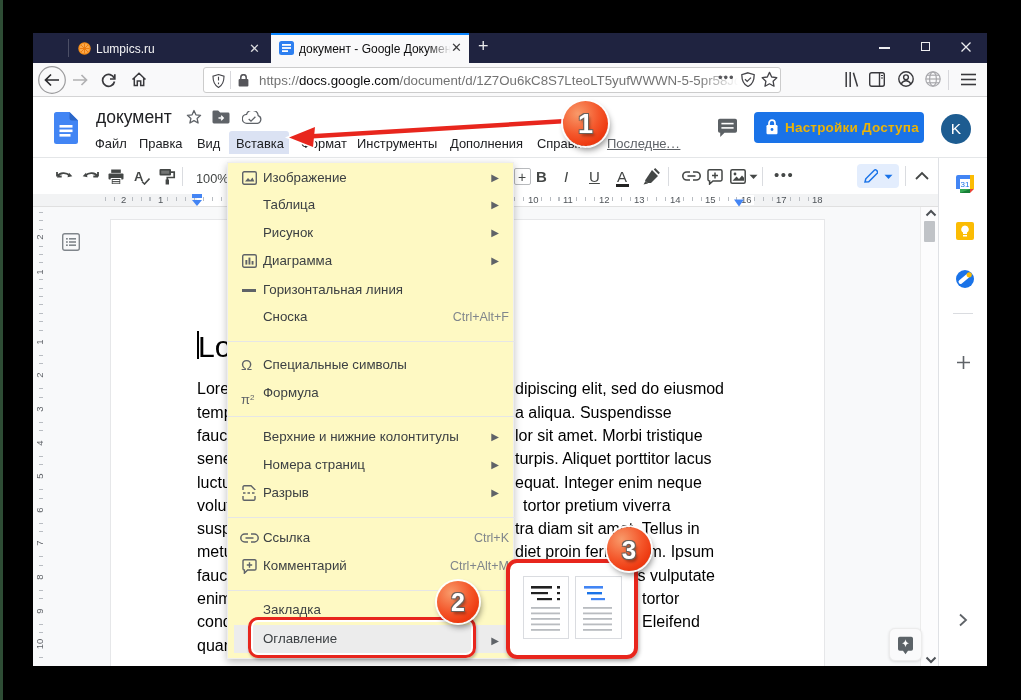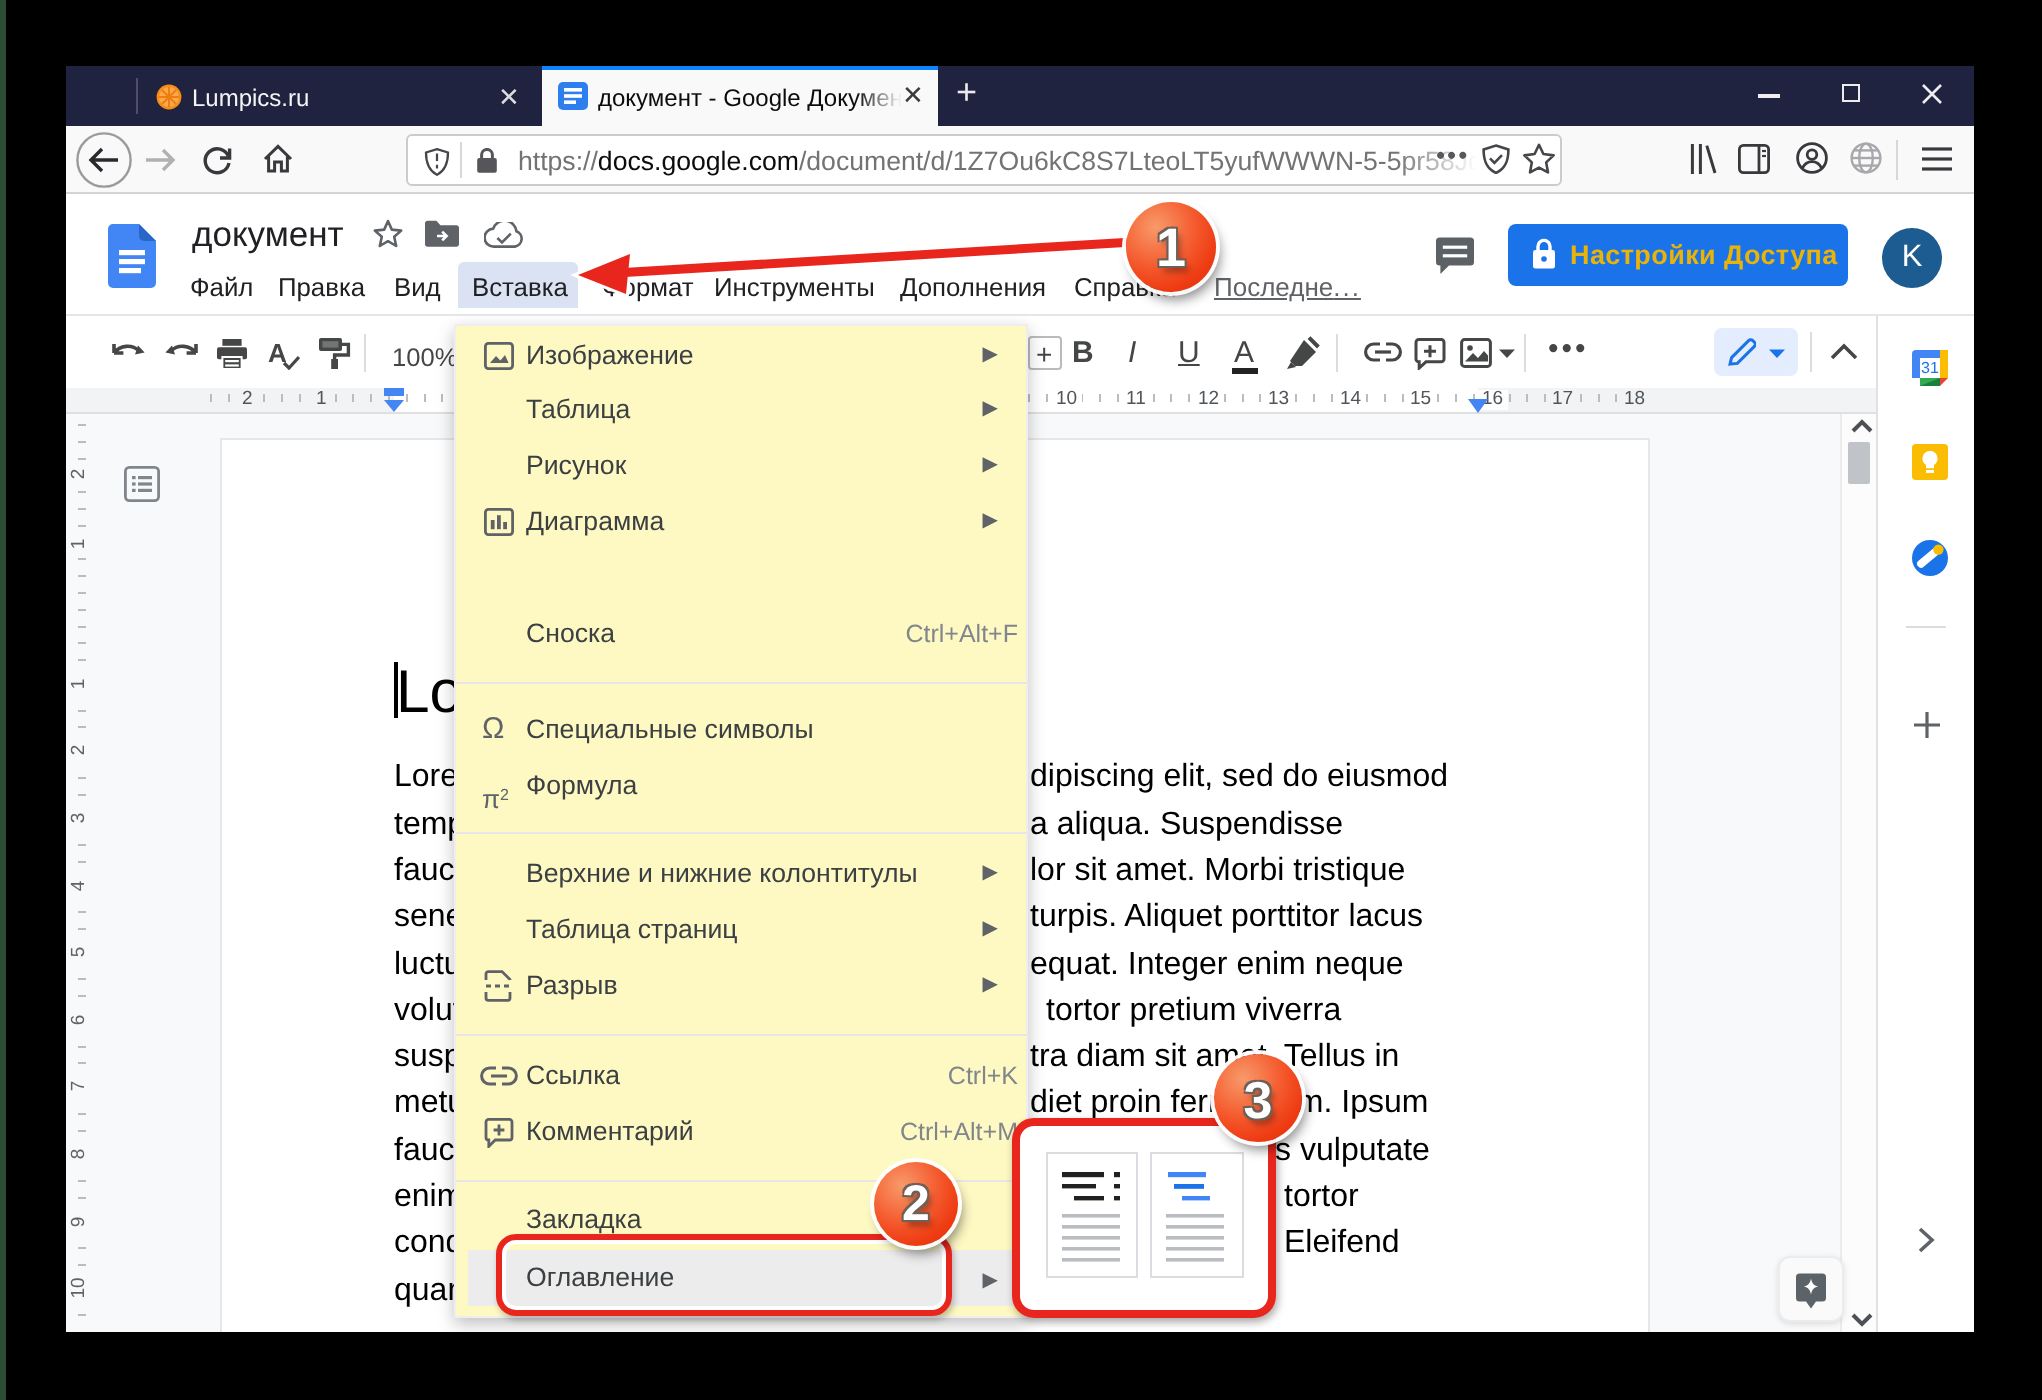--- a/index.html
+++ b/index.html
@@ -419,40 +419,44 @@
           <rect x="0.7" y="0.7" width="13.6" height="12.6" rx="1.5" fill="none" stroke="#5f6368" stroke-width="1.4"></rect>
           <g fill="#5f6368">
             <rect x="3.4" y="6" width="1.9" height="4.6"></rect>
             <rect x="6.5" y="3.6" width="1.9" height="7"></rect>
             <rect x="9.6" y="7" width="1.9" height="3.6"></rect>
           </g>
         </svg>
         <span class="lbl">Диаграмма</span>
         <span class="arr">▶</span>
       </div>
+    <div class="menuitem" style="top:113px">
+        <div class="abs" style="left:14px;top:13px;width:14px;height:2.6px;background:#5f6368"></div>
+        <span class="lbl">Горизонтальная линия</span>
+      </div>
     <div class="menuitem" style="top:140px">
         <span class="lbl">Сноска</span>
         <span class="sc">Ctrl+Alt+F</span>
       </div>
     <div class="msep" style="top:178px"></div>
     <div class="menuitem" style="top:188px">
         <div class="abs" style="left:13px;top:0;font-size:15px;color:#5f6368">Ω</div>
         <span class="lbl">Специальные символы</span>
       </div>
     <div class="menuitem" style="top:216px">
         <div class="abs" style="left:13px;top:5px;color:#5f6368;font-size:13px">π<span style="font-size:8px;vertical-align:4px">2</span></div>
         <span class="lbl">Формула</span>
       </div>
     <div class="msep" style="top:253px"></div>
     <div class="menuitem" style="top:260px">
         <span class="lbl">Верхние и нижние колонтитулы</span>
         <span class="arr">▶</span>
       </div>
     <div class="menuitem" style="top:288px">
-        <span class="lbl">Таблица страниц</span>
+        <span class="lbl">Номера страниц</span>
         <span class="arr">▶</span>
       </div>
     <div class="menuitem" style="top:316px">
         <svg class="abs" style="left:14px;top:6px" width="14" height="16" viewBox="0 0 14 16">
           <path d="M1 5 V2 a1.2 1.2 0 0 1 1.2 -1.2 H9 L13 4.8 V5" fill="none" stroke="#5f6368" stroke-width="1.4"></path>
           <path d="M1 11 v3 a1.2 1.2 0 0 0 1.2 1.2 H11.8 A1.2 1.2 0 0 0 13 14 V11" fill="none" stroke="#5f6368" stroke-width="1.4"></path>
           <g stroke="#5f6368" stroke-width="1.6" stroke-dasharray="2.5 2">
             <line x1="1" y1="8" x2="13" y2="8"></line>
           </g>
         </svg>

